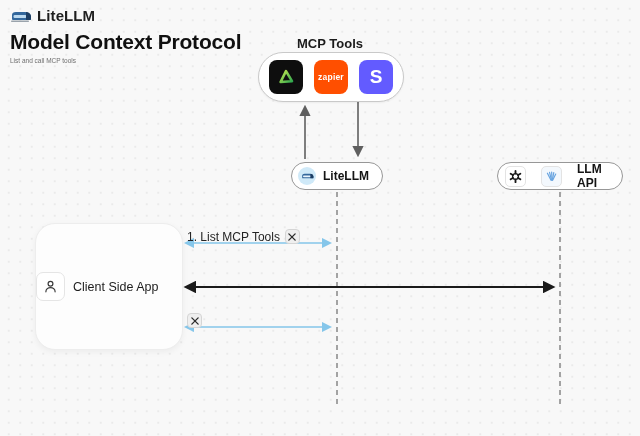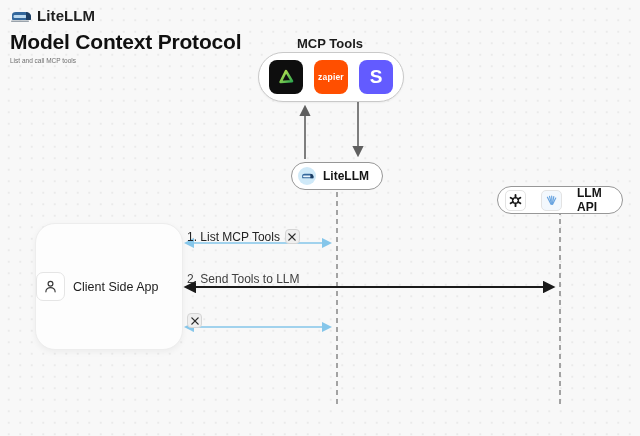--- a/index.html
+++ b/index.html
@@ -21,21 +21,21 @@
     box-shadow:0 1px 2px rgba(0,0,0,.05);}
   .tool{width:34px;height:34px;border-radius:8px;display:flex;align-items:center;justify-content:center;}
   .tool-dark{background:#0e0e0e;}
   .tool-zapier{background:#ff4f00;}
   .tool-zapier span{color:#fff;font-weight:700;font-size:8.5px;letter-spacing:.2px;}
   .tool-stripe{background:#635bff;}
   .tool-stripe span{color:#fff;font-weight:700;font-size:19px;}
   
   .node{background:#fff;border:1.4px solid #979797;border-radius:15px;height:28px;display:flex;align-items:center;box-sizing:border-box;}
   .node-litellm{left:291px;top:162px;width:92px;padding-left:6px;gap:7px;}
-  .node-llmapi{left:497px;top:162px;width:126px;padding-left:7px;gap:15px;margin-top:24px;}
+  .node-llmapi{left:497px;top:162px;width:126px;padding-left:7px;gap:15px;}
   .node-label{font-size:12px;font-weight:600;color:#141414;}
   .mini-circle{width:18px;height:18px;border-radius:50%;background:#cfe9f8;display:flex;align-items:center;justify-content:center;flex:0 0 auto;}
   .mini-square{width:21px;height:21px;border-radius:5px;border:1px solid #e3e3e3;background:#fff;display:flex;align-items:center;justify-content:center;flex:0 0 auto;box-sizing:border-box;}
   .mini-square.blue-bg{background:#f3f8fd;}
   
   .client-box{left:35px;top:223px;width:146px;height:125px;border-radius:20px;background:#fdfdfd;
     border:1px solid #ededed;box-shadow:0 2px 6px rgba(0,0,0,.05);display:flex;align-items:center;gap:8px;}
   .client-icon{width:27px;height:27px;border-radius:7px;border:1px solid #e5e5e5;background:#fff;display:flex;align-items:center;justify-content:center;}
   .client-label{font-size:12.5px;font-weight:500;color:#1d1d1d;}
   
@@ -164,23 +164,20 @@
   <div class="abs step-label step-1">
     <span>1. List MCP Tools</span>
     <span class="tools-badge">
       <svg width="10" height="10" viewBox="0 0 14 14" stroke="#2d2d2d" stroke-width="1.9" stroke-linecap="round">
         <path d="M2.6 2.6 L11.4 11.4"></path>
         <path d="M11.4 2.6 L2.6 11.4"></path>
       </svg>
     </span>
   </div>
 
-  <div class="abs step-label step-2">
-    <span>2. Send Tools to LLM</span>
-  </div>
 
   <div class="abs step-label step-3">
     <span class="tools-badge">
       <svg width="10" height="10" viewBox="0 0 14 14" stroke="#2d2d2d" stroke-width="1.9" stroke-linecap="round">
         <path d="M2.6 2.6 L11.4 11.4"></path>
         <path d="M11.4 2.6 L2.6 11.4"></path>
       </svg>
     </span>
   </div>
 

